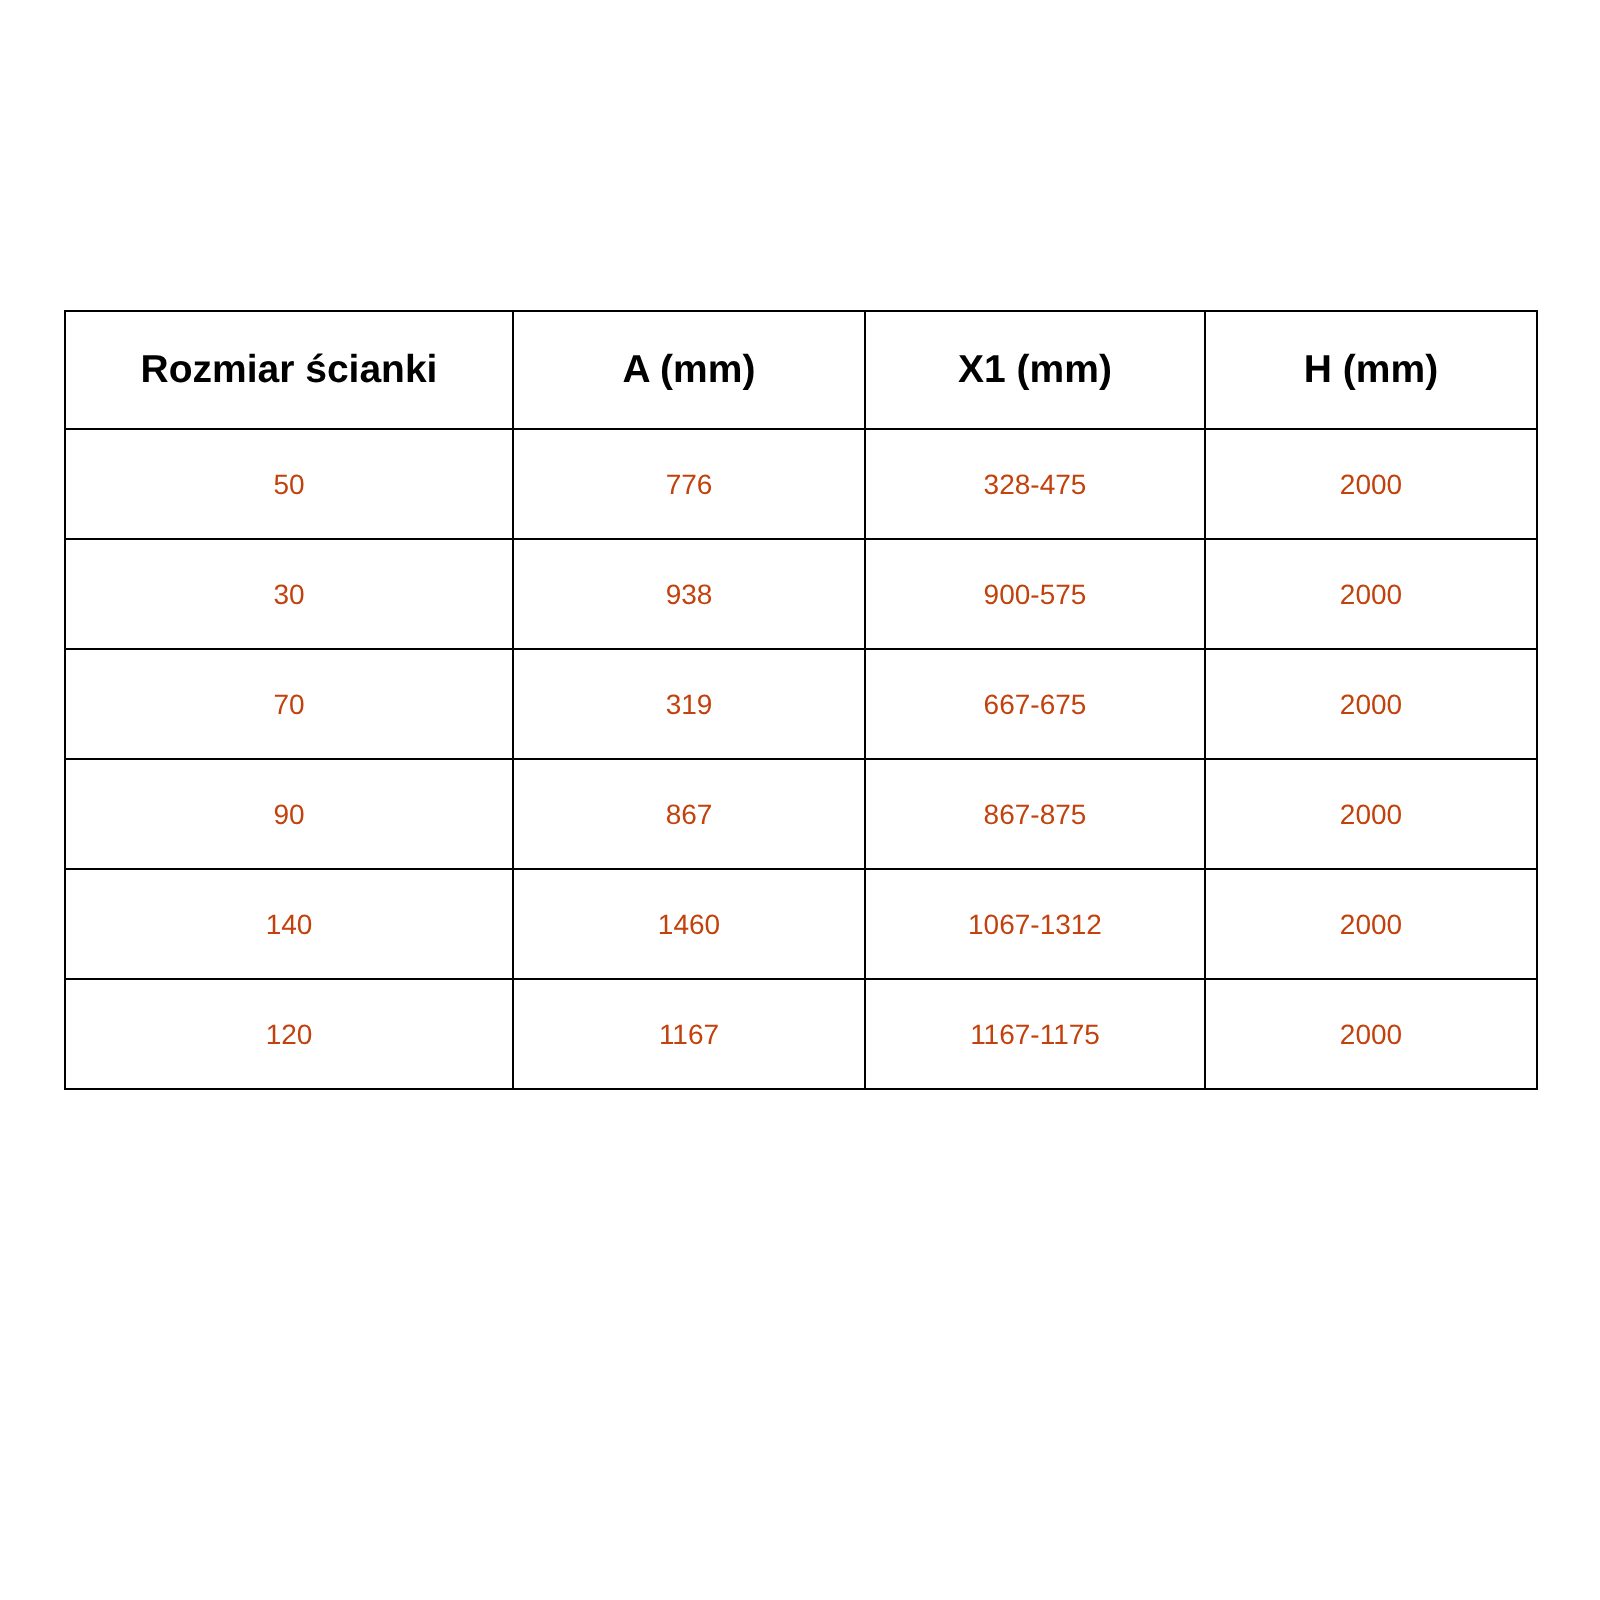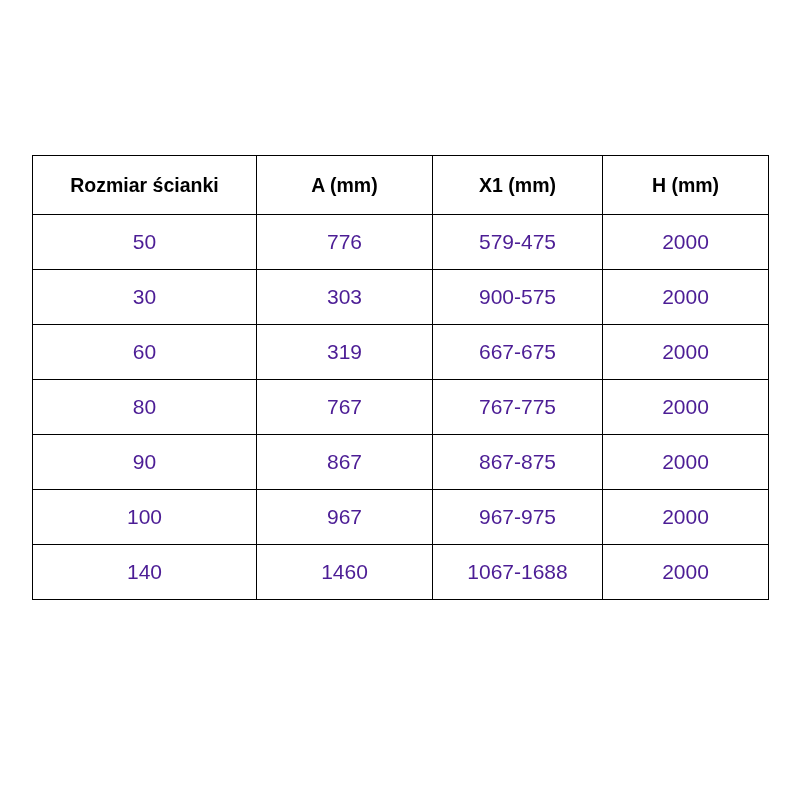--- a/index.html
+++ b/index.html
@@ -31,22 +31,22 @@
   table.spec {
     border-collapse: collapse;
     width: 736px;
     table-layout: fixed;
   }
   table.spec td {
     border: 1.5px solid #000000;
     text-align: center;
     vertical-align: middle;
     height: 54px;
-    font-size: 21px;
-    color: #4c1d95;
+    font-size: 14px;
+    color: #c2410c;
     padding: 0 4px;
   }
   table.spec tr.header-row td {
     font-weight: bold;
     font-size: 19.5px;
     height: 58px;
     color: #000000;
   }
   col.c1 { width: 224px; }
   col.c2 { width: 176px; }
@@ -68,55 +68,49 @@
       <tbody>
         <tr class="header-row">
           <td>Rozmiar ścianki</td>
           <td>A (mm)</td>
           <td>X1 (mm)</td>
           <td>H (mm)</td>
         </tr>
         <tr>
           <td>50</td>
           <td>776</td>
-          <td>579-475</td>
+          <td>328-475</td>
           <td>2000</td>
         </tr>
         <tr>
           <td>30</td>
-          <td>303</td>
+          <td>938</td>
           <td>900-575</td>
           <td>2000</td>
         </tr>
         <tr>
-          <td>60</td>
+          <td>70</td>
           <td>319</td>
           <td>667-675</td>
-          <td>2000</td>
-        </tr>
-        <tr>
-          <td>80</td>
-          <td>767</td>
-          <td>767-775</td>
           <td>2000</td>
         </tr>
         <tr>
           <td>90</td>
           <td>867</td>
           <td>867-875</td>
           <td>2000</td>
         </tr>
         <tr>
-          <td>100</td>
-          <td>967</td>
-          <td>967-975</td>
+          <td>140</td>
+          <td>1460</td>
+          <td>1067-1312</td>
           <td>2000</td>
         </tr>
         <tr>
-          <td>140</td>
-          <td>1460</td>
-          <td>1067-1688</td>
+          <td>120</td>
+          <td>1167</td>
+          <td>1167-1175</td>
           <td>2000</td>
         </tr>
       </tbody>
     </table>
   </div>
 </div>
 
 </body></html>

